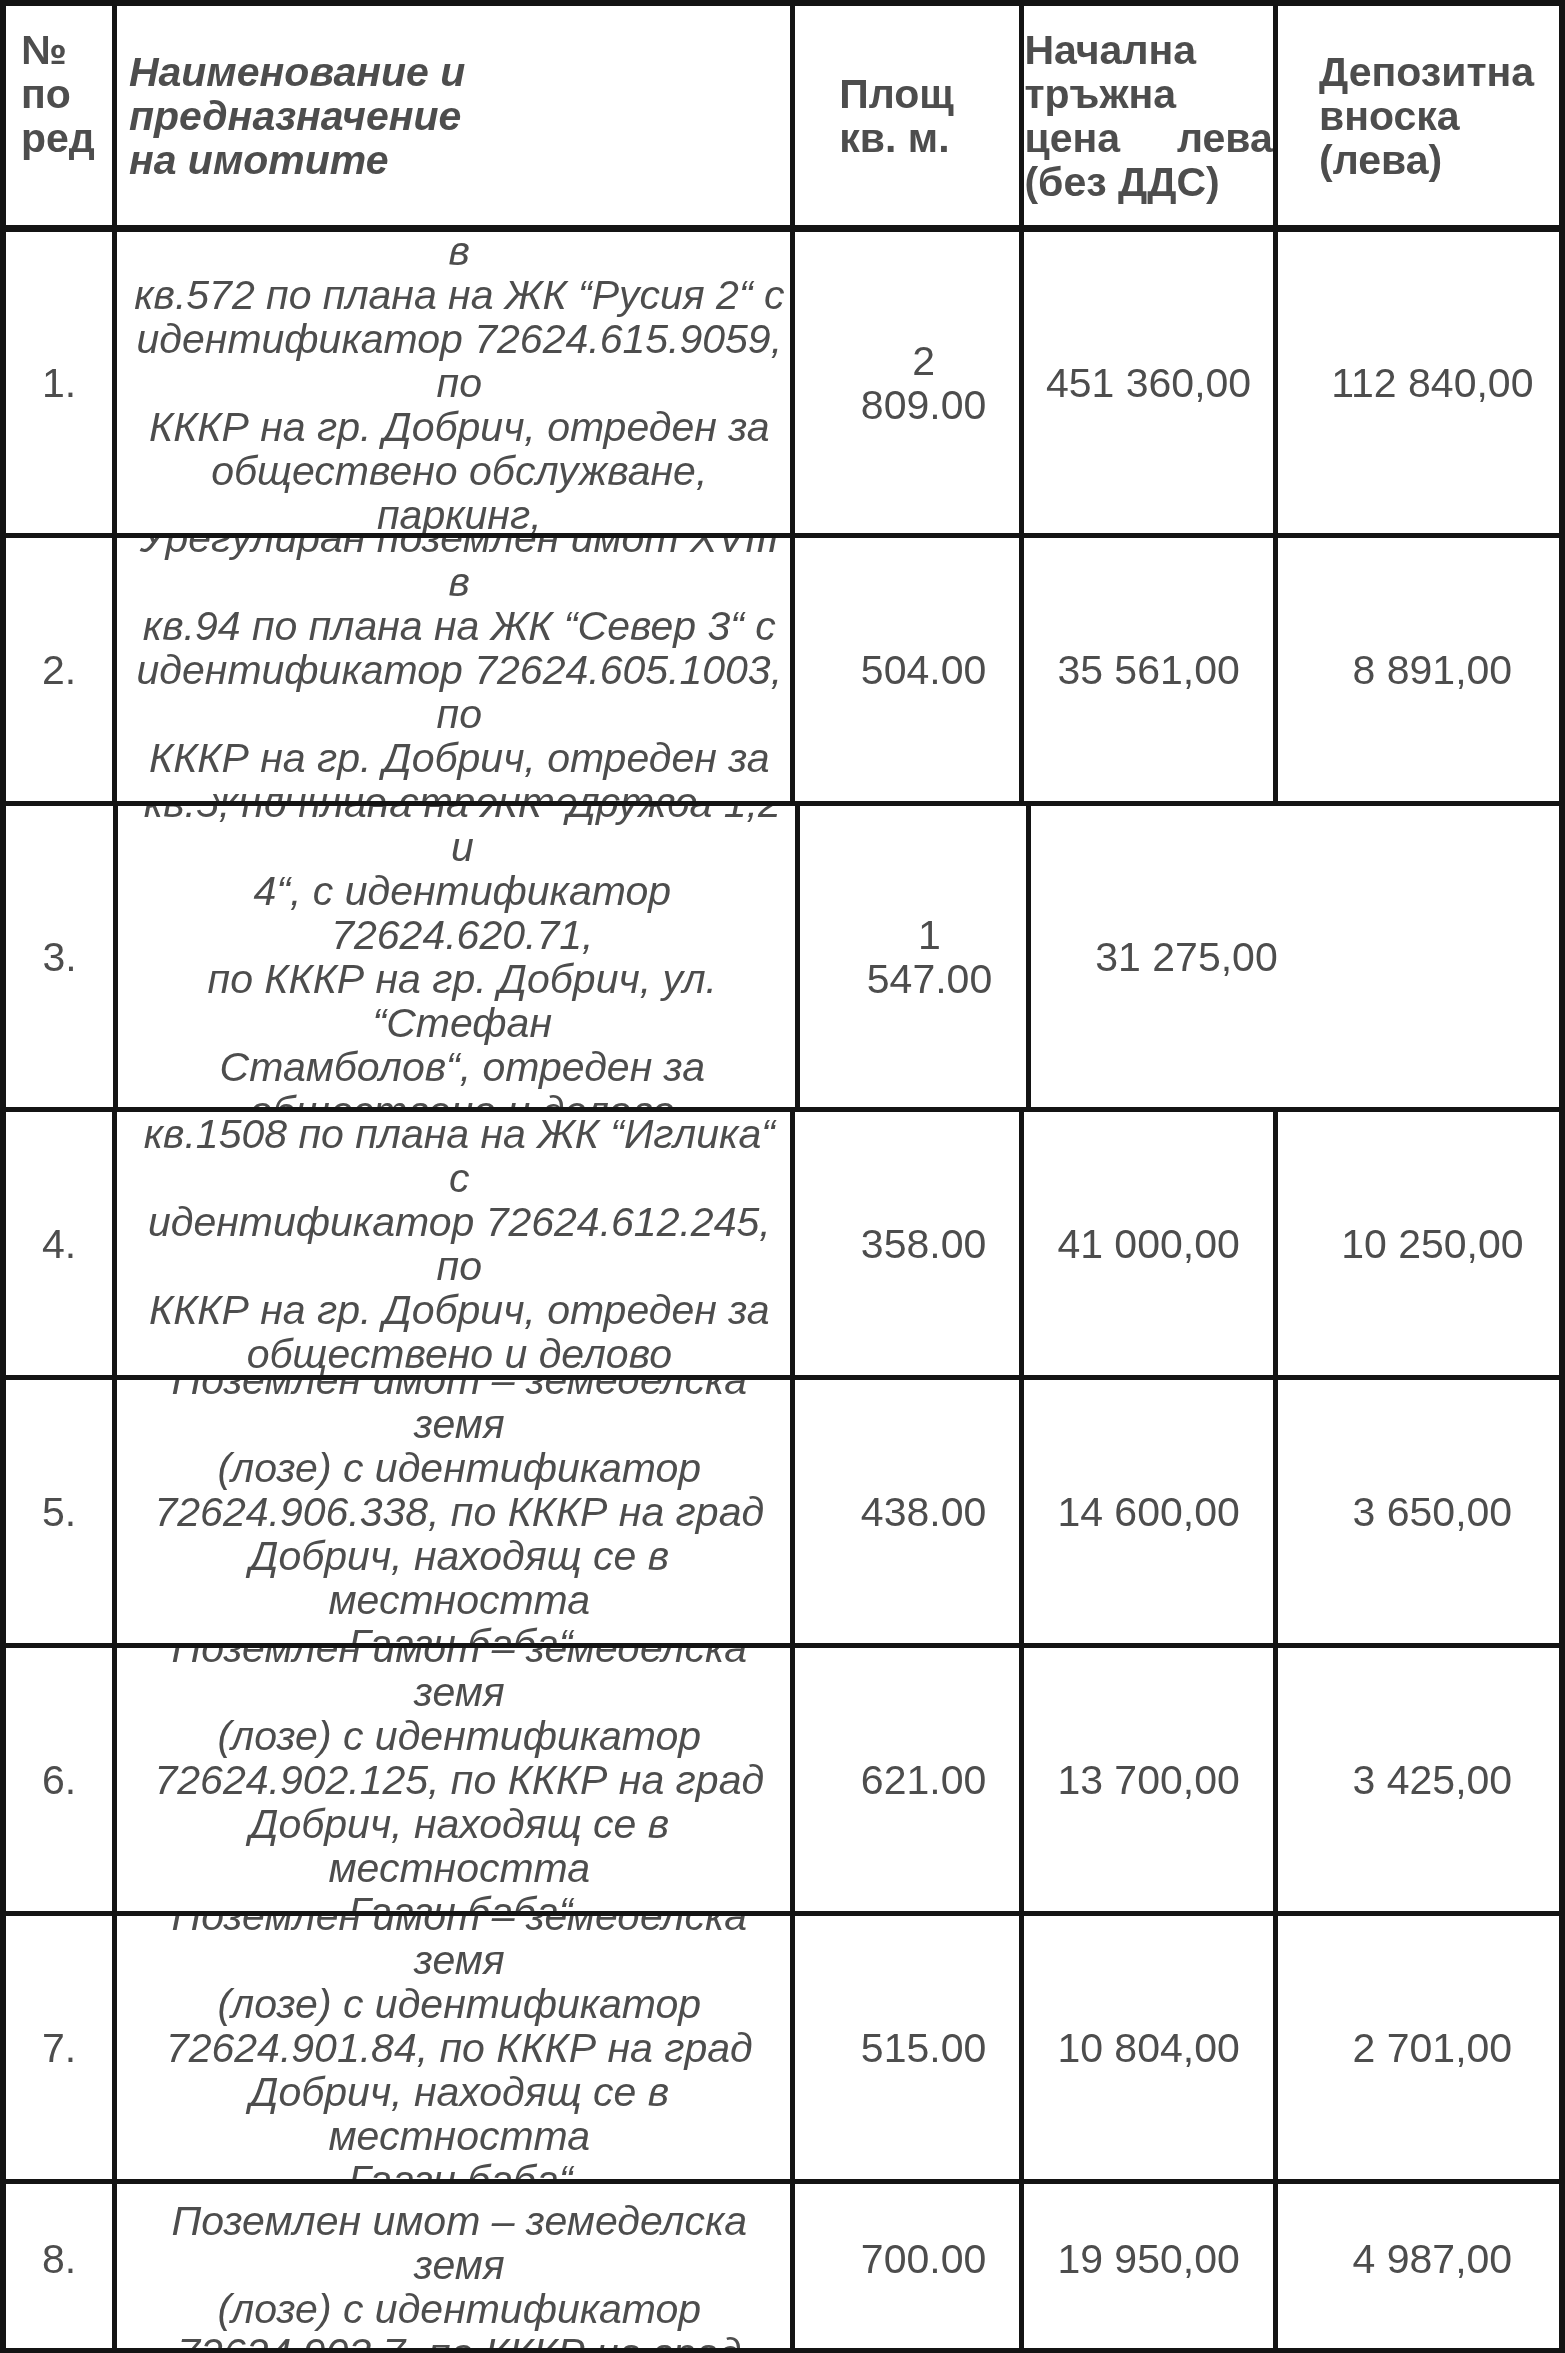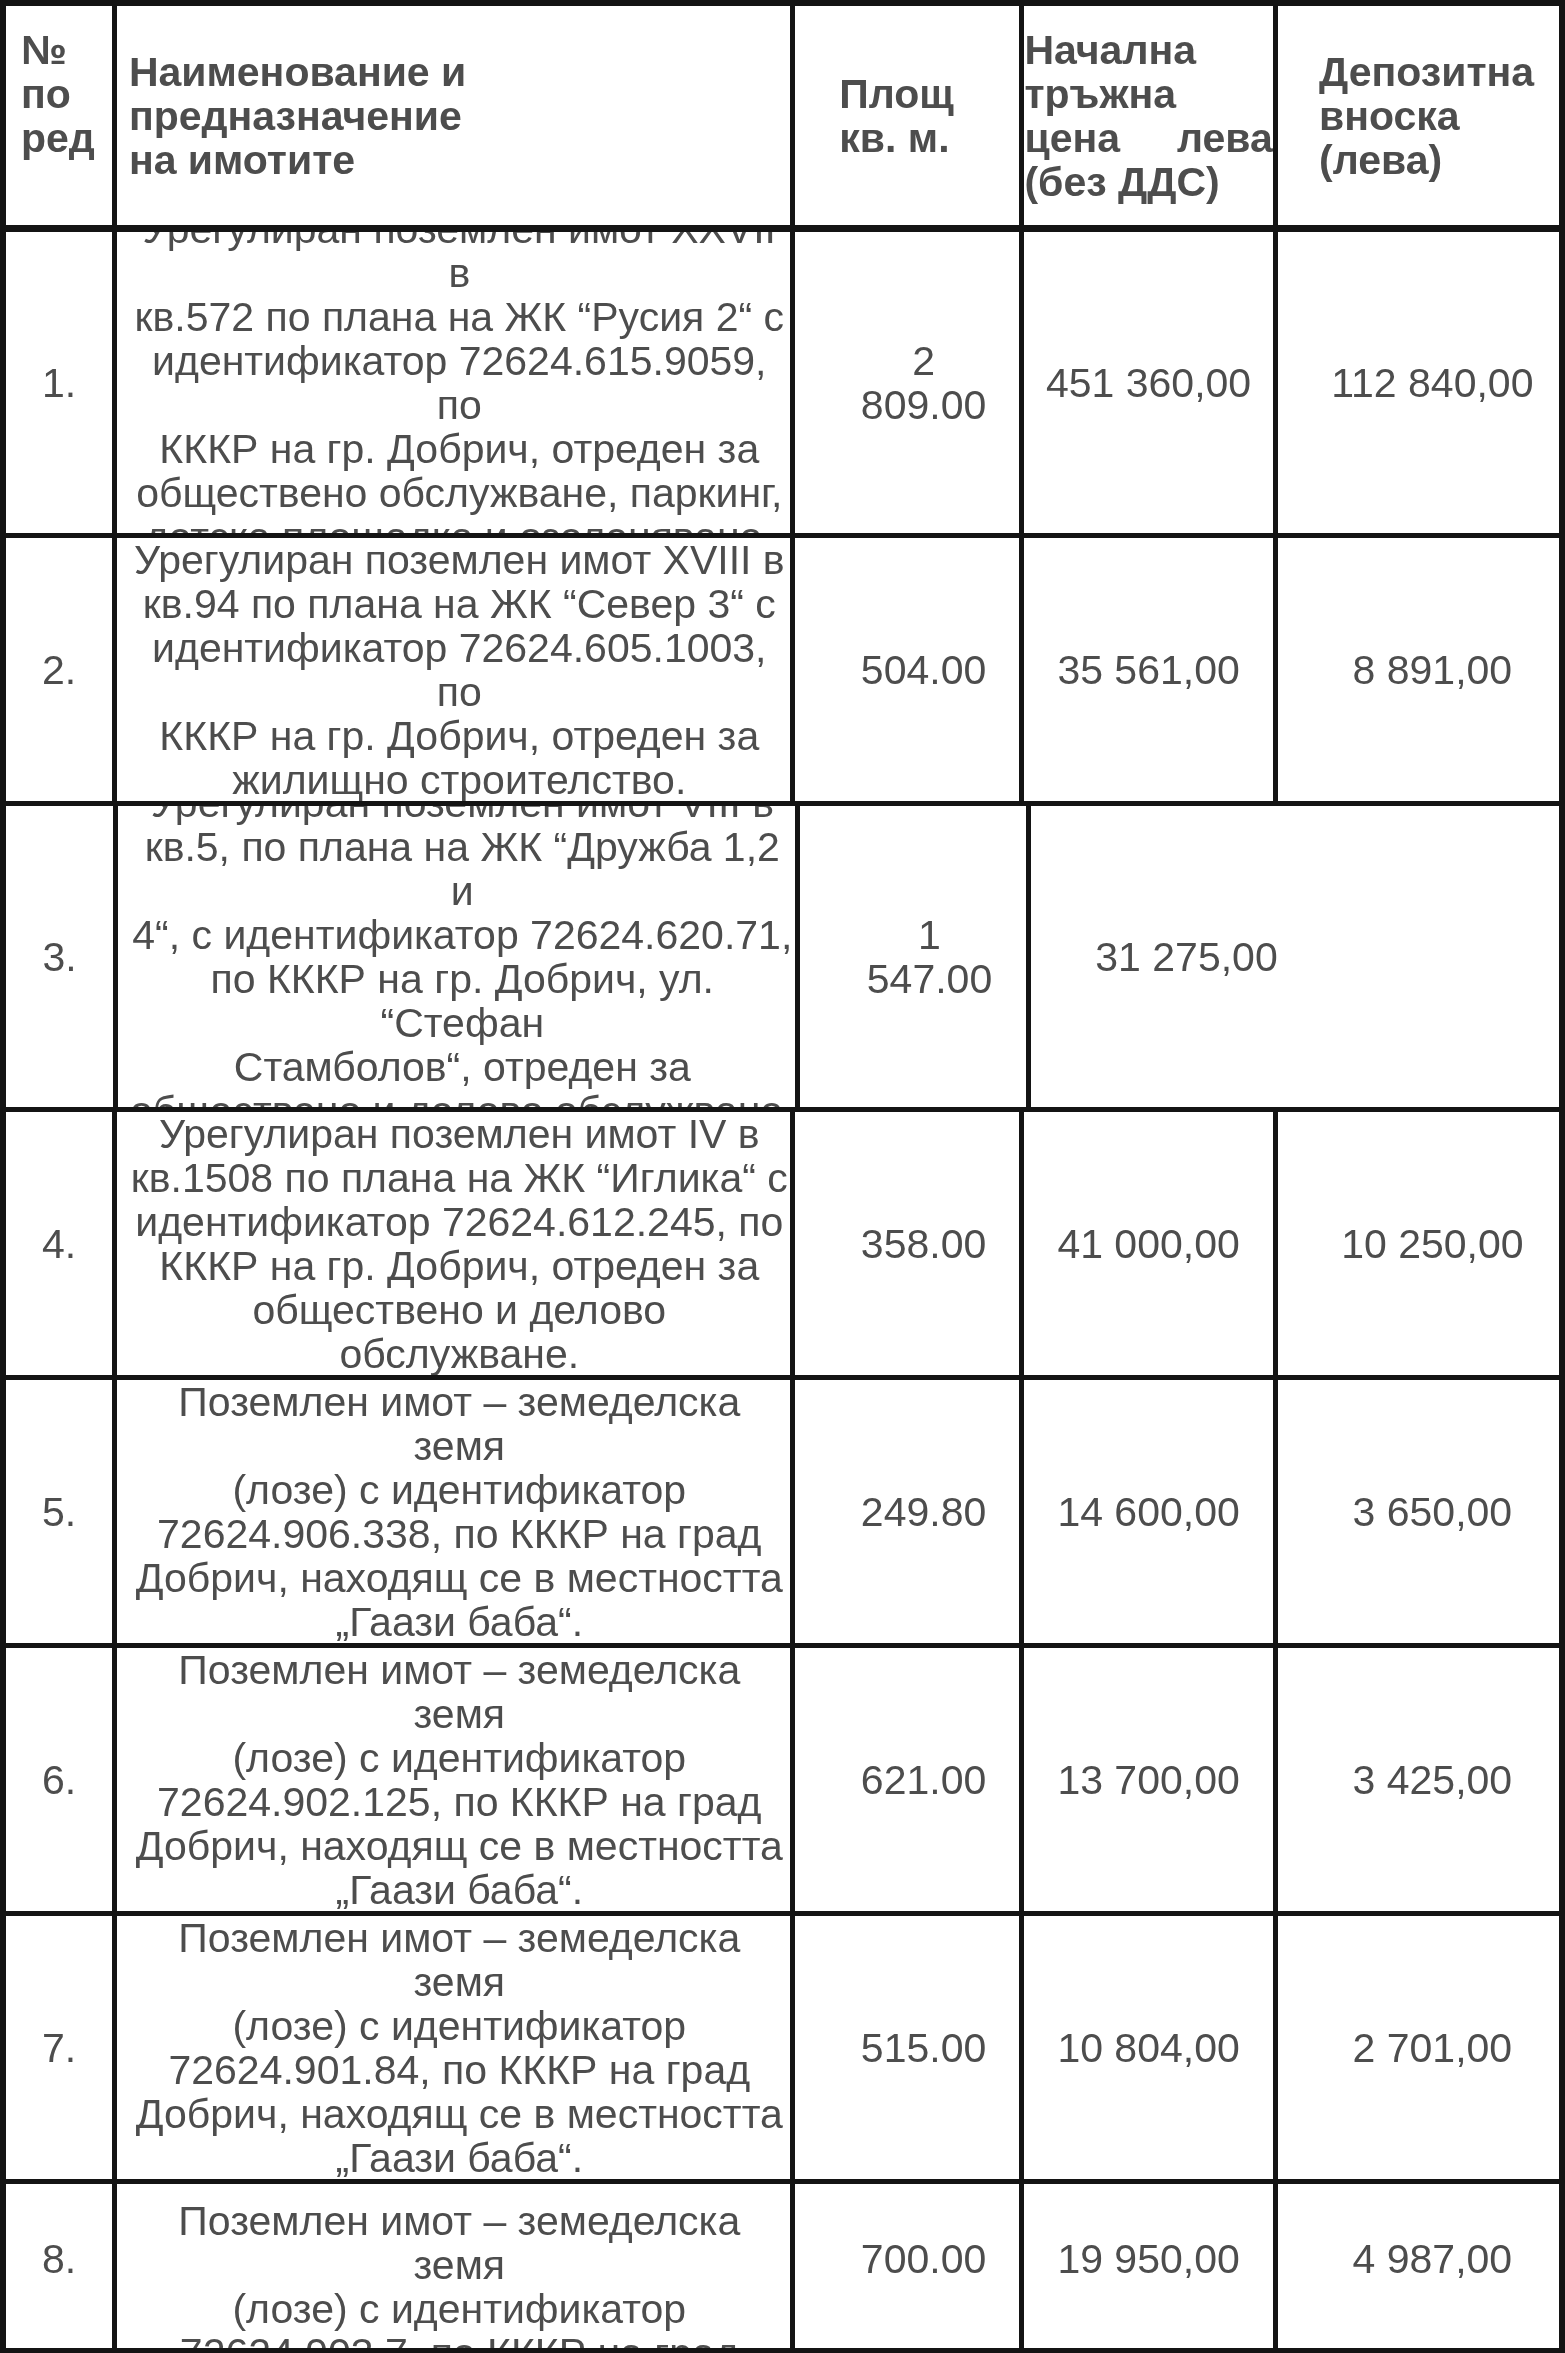--- a/index.html
+++ b/index.html
@@ -30,21 +30,21 @@
   .r8{height:166px;border-bottom:none;}
   .cell{
     box-sizing:border-box;
     border-right:5px solid #141414;
     display:flex;
     align-items:center;
     justify-content:center;
     overflow:hidden;
   }
   .c1{width:112px;}
-  .c2{width:682px;justify-content:flex-start;}
+  .c2{width:682px;justify-content:flex-start;font-style:italic;}
   .c3{width:198px;margin-left:33px;}
   .c4{width:255px;}
   .c5{width:255px;border-right:none;margin-left:28px;}
   .pre{white-space:pre-line;}
   .htxt{font-weight:bold;}
   .hcell.c1{align-items:flex-start;justify-content:flex-start;}
   .hcell.c1 .htxt{padding:21.5px 0 0 15px;}
   .hcell.c2 .htxt{padding-left:11.6px;}
   .hcell.c3{justify-content:flex-start;}
   .hcell.c3 .htxt{padding-left:11.6px;}
@@ -194,21 +194,21 @@
           <div class="numtxt">5.</div>
         </div>
       <div class="cell c2">
           <div class="desc">Поземлен имот – земеделска земя
 (лозе) с идентификатор
 72624.906.338, по КККР на град
 Добрич, находящ се в местността
 „Гаази баба“.</div>
         </div>
       <div class="cell c3">
-          <div class="area">249.80</div>
+          <div class="area">438.00</div>
         </div>
       <div class="cell c4">
           <div class="price">14 600,00</div>
         </div>
       <div class="cell c5">
           <div class="price">3 650,00</div>
         </div>
     </div>
 
     <div class="row body-row r6">

